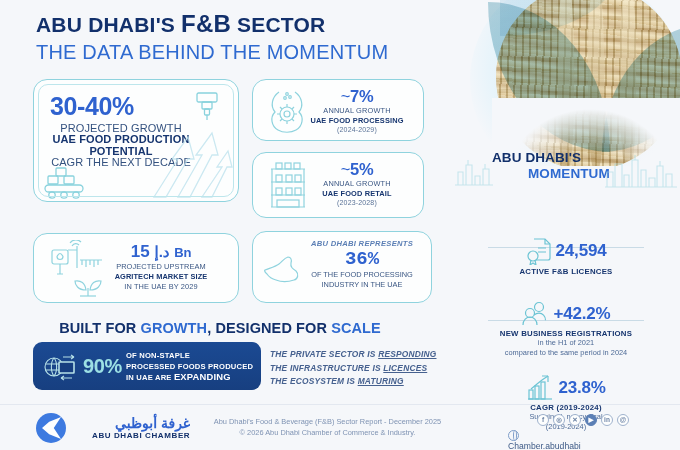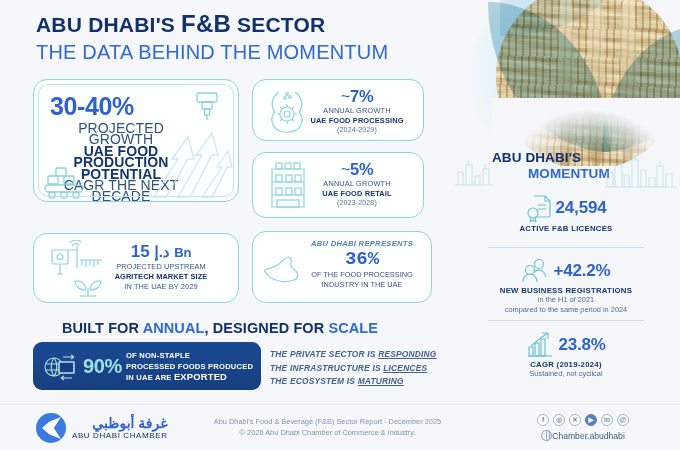--- a/index.html
+++ b/index.html
@@ -80,21 +80,21 @@
   .card.double::after {
     content: ""; position: absolute; inset: 4px; border: 1.2px solid #bde6ec; border-radius: 10px; pointer-events: none;
   }
 
   
   #card-production { left: 33px; top: 79px; width: 206px; height: 123px; }
   #card-production .stat {
     position: absolute; left: 16px; top: 12px; font-size: 25px; font-weight: 700; color: #2f62cf; letter-spacing: -.4px;
   }
   #card-production .lines { position: absolute; left: 12px; top: 43px; width: 150px; text-align: center; }
-  #card-production .lines div { font-size: 14px; line-height: 11.4px; color: #33517f; letter-spacing: .1px; }
+  #card-production .lines div { font-size: 11px; line-height: 11.4px; color: #33517f; letter-spacing: .1px; }
   #card-production .lines .b { font-weight: 700; color: #16356f; }
 
   .prod-icon { position: absolute; right: 14px; top: 10px; opacity: .85; }
   .arrows { position: absolute; right: 4px; bottom: 2px; opacity: .8; }
   .conveyor { position: absolute; left: 10px; bottom: 1px; opacity: .85; }
 
   
   #card-processing { left: 252px; top: 79px; width: 172px; height: 62px; }
   #card-retail     { left: 252px; top: 152px; width: 172px; height: 66px; }
   #card-agritech   { left: 33px;  top: 233px; width: 206px; height: 70px; }
@@ -143,21 +143,21 @@
   .export-notes u { text-decoration: underline; }
 
   
   .momentum { position: absolute; left: 452px; top: 148px; width: 228px; height: 262px; }
   .mom-head { position: absolute; left: 0; top: 0; width: 228px; height: 42px; }
   .mom-head .title { position: absolute; left: 40px; top: 2px; font-size: 13.5px; font-weight: 700; color: #12306b; line-height: 16px; letter-spacing: .1px; }
   .mom-head .title .l2 { color: #2f6ad0; padding-left: 36px; }
   .skyline-l { position: absolute; left: 2px; top: 8px; opacity: .55; }
   .skyline-r { position: absolute; left: 152px; top: 6px; opacity: .55; }
 
-  .mom-item { position: absolute; left: 8px; width: 212px; text-align: center; }
+  .mom-item { position: absolute; left: 8px; width: 212px; text-align: center; margin-top: 43px; }
   .mom-item .row { display: flex; align-items: center; justify-content: center; gap: 4px; }
   .mom-item .val { font-size: 17px; font-weight: 700; color: #2f62cf; letter-spacing: -.2px; }
   .mom-item .lbl { font-size: 7.8px; font-weight: 700; color: #16356f; letter-spacing: .25px; margin-top: 2px; }
   .mom-item .note { font-size: 7.4px; color: #4d6party; }
   .mom-item .note { font-size: 7.4px; color: #4d6a96; line-height: 9.8px; }
   #mom-licences  { top: 46px; }
   #mom-registr   { top: 110px; }
   #mom-cagr      { top: 184px; }
   .mom-div { position: absolute; left: 36px; width: 156px; height: 1px; background: #c9dbe6; }
   #div-1 { top: 99px; }
@@ -169,35 +169,35 @@
   .logo-mark {
     width: 30px; height: 30px; border-radius: 50%;
     background: #3d7ae0; position: relative;
   }
   .logo-mark::after {
     content: ""; position: absolute; left: 6px; top: 4px; width: 19px; height: 22px;
     background: #fdfefe;
     clip-path: polygon(100% 0, 38% 22%, 0 50%, 38% 78%, 100% 100%, 62% 50%);
   }
   .logo-txt .ar { font-size: 14px; font-weight: 700; color: #2f62cf; line-height: 15px; direction: rtl; }
-  .logo-txt .en { font-size: 8px; font-weight: 400; color: #12306b; letter-spacing: .6px; }
+  .logo-txt .en { font-size: 8px; font-weight: 700; color: #12306b; letter-spacing: .6px; margin-left: 20px; }
 
   .attrib { position: absolute; left: 200px; top: 416px; width: 255px; text-align: center; }
   .attrib div { font-size: 7.4px; color: #7f93b3; line-height: 11px; }
 
   .social { position: absolute; right: 22px; top: 414px; width: 150px; }
   .social .icons { display: flex; gap: 4px; justify-content: center; }
   .soc {
     width: 12px; height: 12px; border-radius: 50%;
     border: 1px solid #9fb2cd; color: #6d84a6;
     font-size: 6.5px; line-height: 10px; text-align: center; font-weight: 700;
     background: #fdfefe;
   }
   .soc.filled { background: #5b7fb5; border-color: #5b7fb5; color: #fff; }
-  .social .handle { display: flex; align-items: flex-end; justify-content: center; gap: 0; margin-top: 4px; }
+  .social .handle { display: flex; align-items: flex-start; justify-content: center; gap: 0; margin-top: 4px; flex-direction: column; }
   .social .handle span.t { font-size: 8.6px; color: #3d5density; }
   .social .handle span.t { font-size: 8.6px; color: #3d5a86; font-weight: 500; }
   .globe-sm { width: 11px; height: 11px; border-radius: 50%; border: 1.2px solid #7f9ec9; position: relative; }
   .globe-sm::after { content: ""; position: absolute; left: 4px; top: -1px; width: 2px; height: 11px; border-left: 1.2px solid #7f9ec9; border-right: 1.2px solid #7f9ec9; border-radius: 50%; }
 
   svg { display: block; }
 </style>
 </head>
 <body>
 
@@ -332,37 +332,37 @@
       </svg>
     </span>
     <div class="sh-txt">
       <div class="kicker">ABU DHABI REPRESENTS</div>
       <div class="sh-stat">36%</div>
       <div class="sub">OF THE FOOD PROCESSING</div>
       <div class="sub">INDUSTRY IN THE UAE</div>
     </div>
   </div>
 
-  <div class="export-title"><span>BUILT FOR </span><span class="hl">ANNUAL</span><span>, DESIGNED FOR </span><span class="hl">SCALE</span></div>
+  <div class="export-title"><span>BUILT FOR </span><span class="hl">GROWTH</span><span>, DESIGNED FOR </span><span class="hl">SCALE</span></div>
 
   <div class="export-banner">
     <span class="globe-icon">
       <svg width="34" height="28" viewBox="0 0 34 28" fill="none" stroke="#bfe9ec" stroke-width="1.1">
         <circle cx="11" cy="14" r="9"></circle>
         <path d="M11 5c-3.5 4-3.5 14 0 18M11 5c3.5 4 3.5 14 0 18M2.6 11h16.8M2.6 17h16.8"></path>
         <rect x="16" y="9" width="15" height="11" rx="1" fill="#173f80"></rect>
         <path d="M16 9h15v11H16z"></path>
         <path d="M20 4h11M31 4l-3-2M31 4l-3 2M29 25H18M18 25l3-2M18 25l3 2"></path>
       </svg>
     </span>
     <div class="pct">90%</div>
     <div class="etxt">
       <div>OF NON-STAPLE</div>
       <div>PROCESSED FOODS PRODUCED</div>
-      <div><span>IN UAE ARE </span><span class="big">EXPORTED</span></div>
+      <div><span>IN UAE ARE </span><span class="big">EXPANDING</span></div>
     </div>
   </div>
 
   <div class="export-notes">
     <div><span>THE PRIVATE SECTOR IS </span><u>RESPONDING</u></div>
     <div><span>THE INFRASTRUCTURE IS </span><u>LICENCES</u></div>
     <div><span>THE ECOSYSTEM IS </span><u>MATURING</u></div>
   </div>
 
   <div class="momentum">
@@ -430,20 +430,21 @@
             <rect x="9" y="11" width="4" height="13"></rect>
             <rect x="15" y="7" width="4" height="17"></rect>
             <path d="M5 14l6-5 5-4 6-4"></path>
               <path d="M22 1v6M22 1h-6"></path>
           </svg>
         </span>
         <span class="val">23.8%</span>
       </div>
       <div class="lbl">CAGR (2019-2024)</div>
       <div class="note">Sustained, not cyclical</div>
+      <div class="note">(2019-2024)</div>
     </div>
   </div>
 
   <div class="footer-rule"></div>
 
   <div class="logo">
     <div class="logo-mark"></div>
     <div class="logo-txt">
       <div class="ar">غرفة أبوظبي</div>
       <div class="en">ABU DHABI CHAMBER</div>

